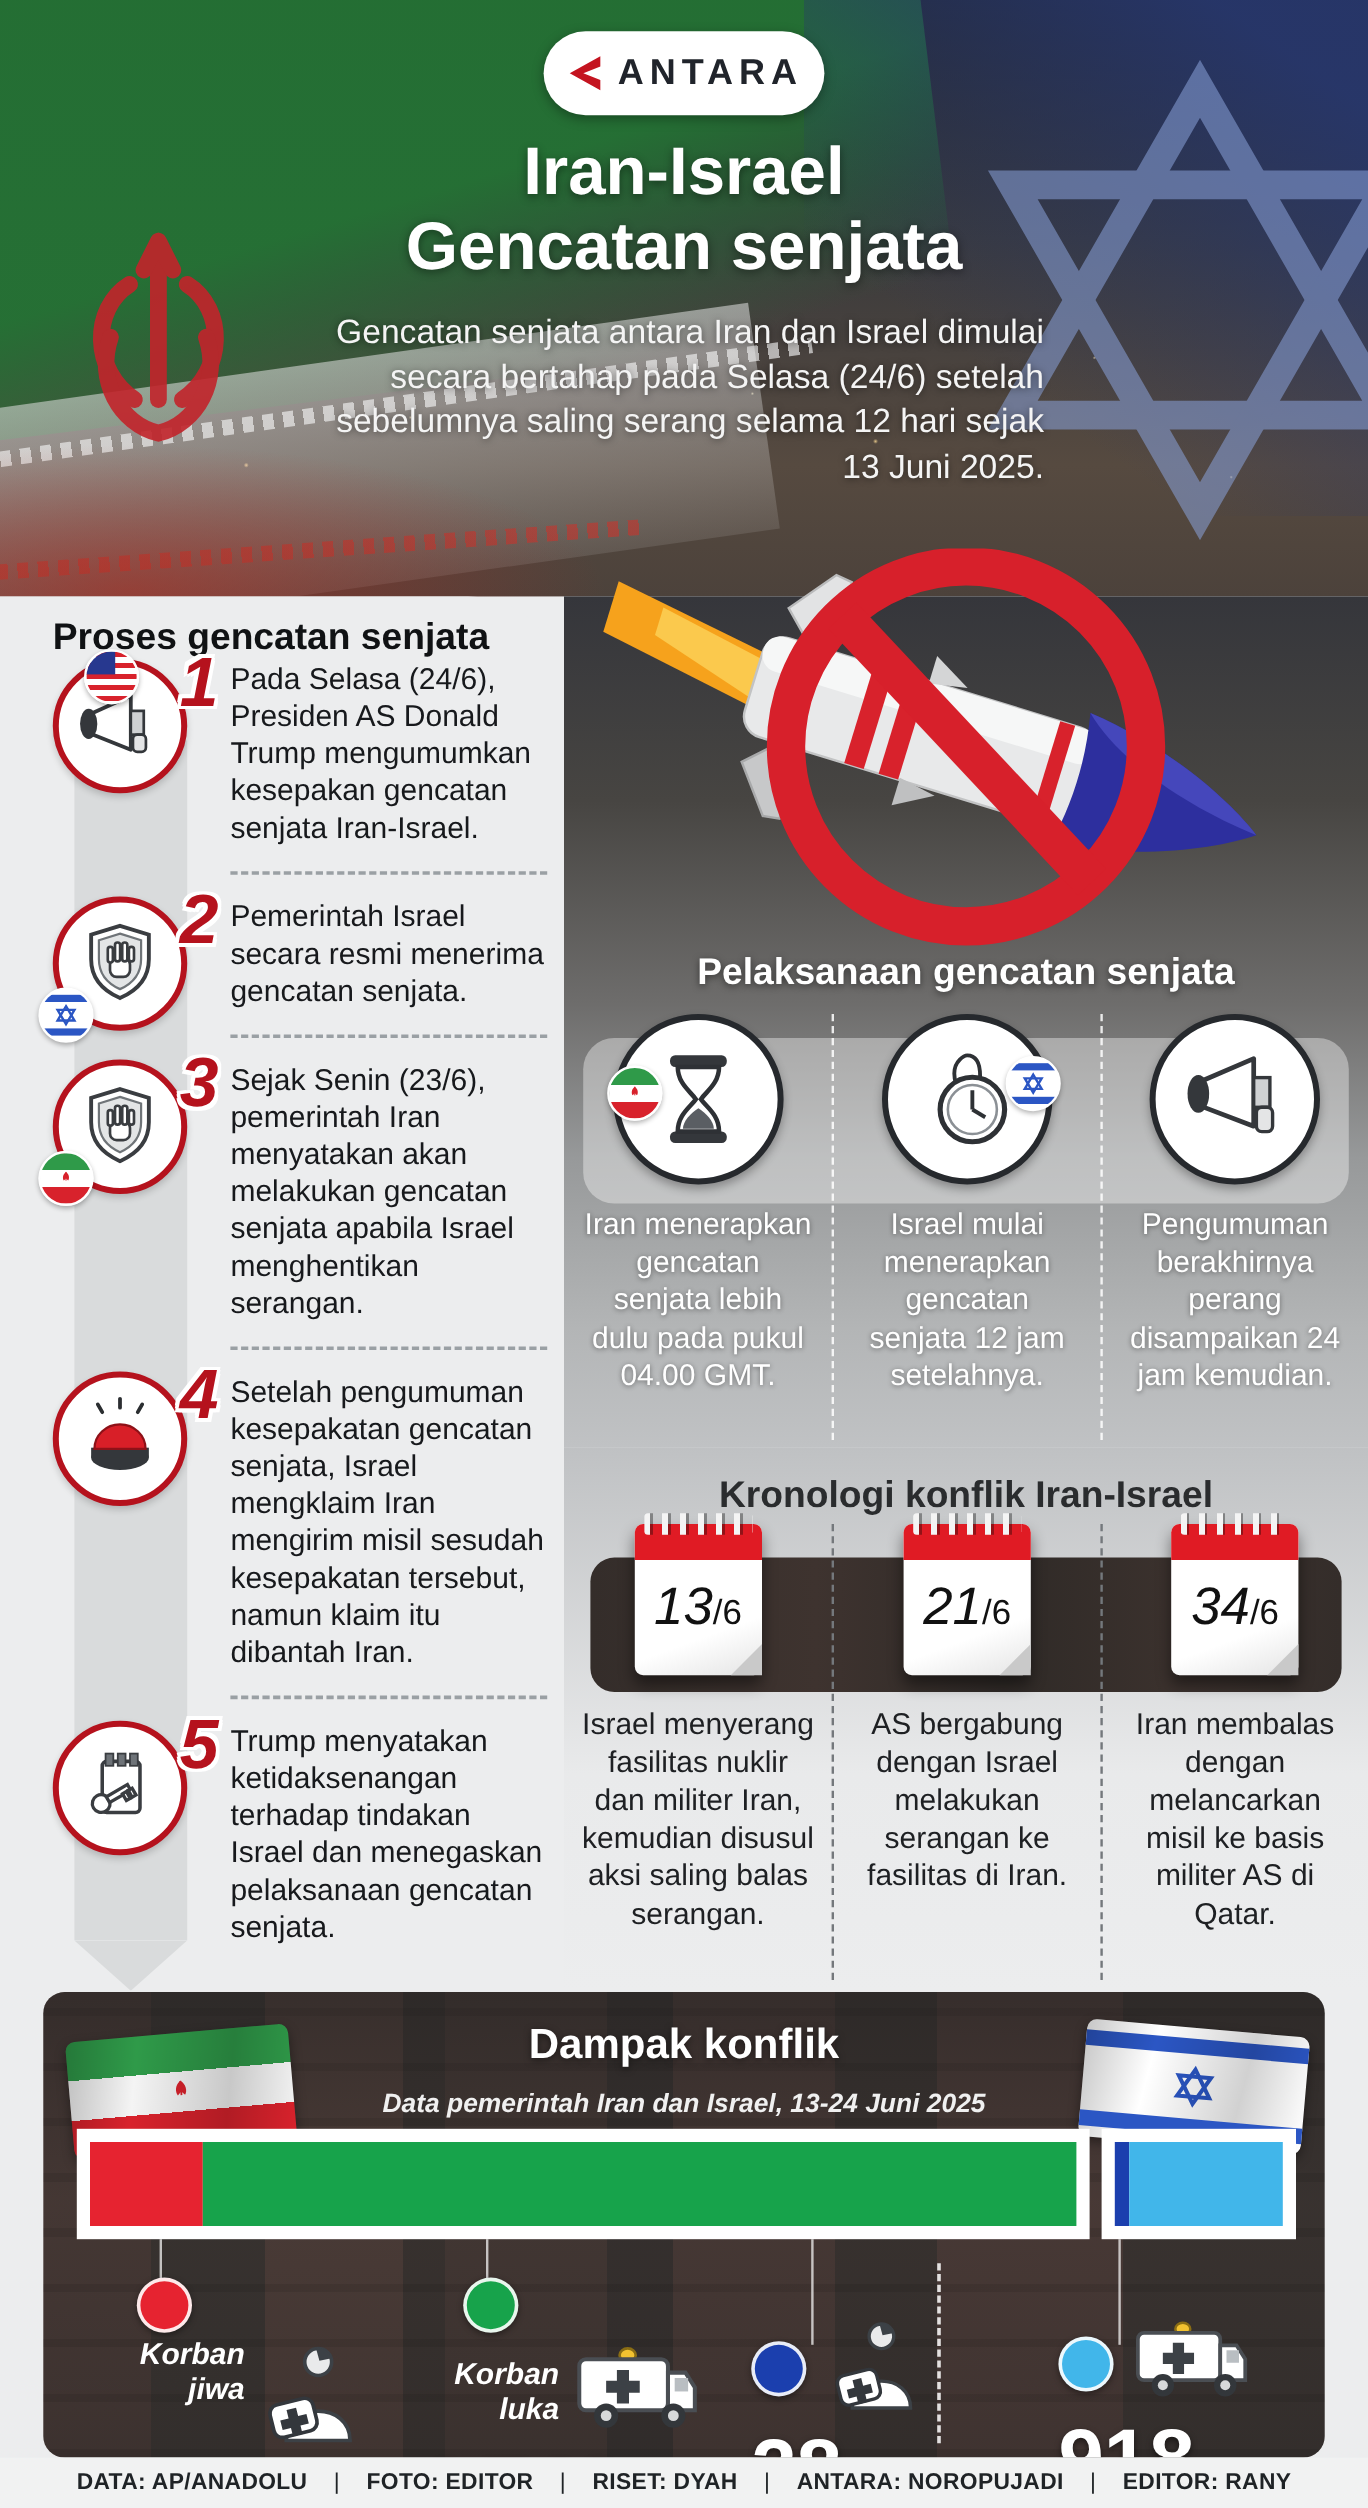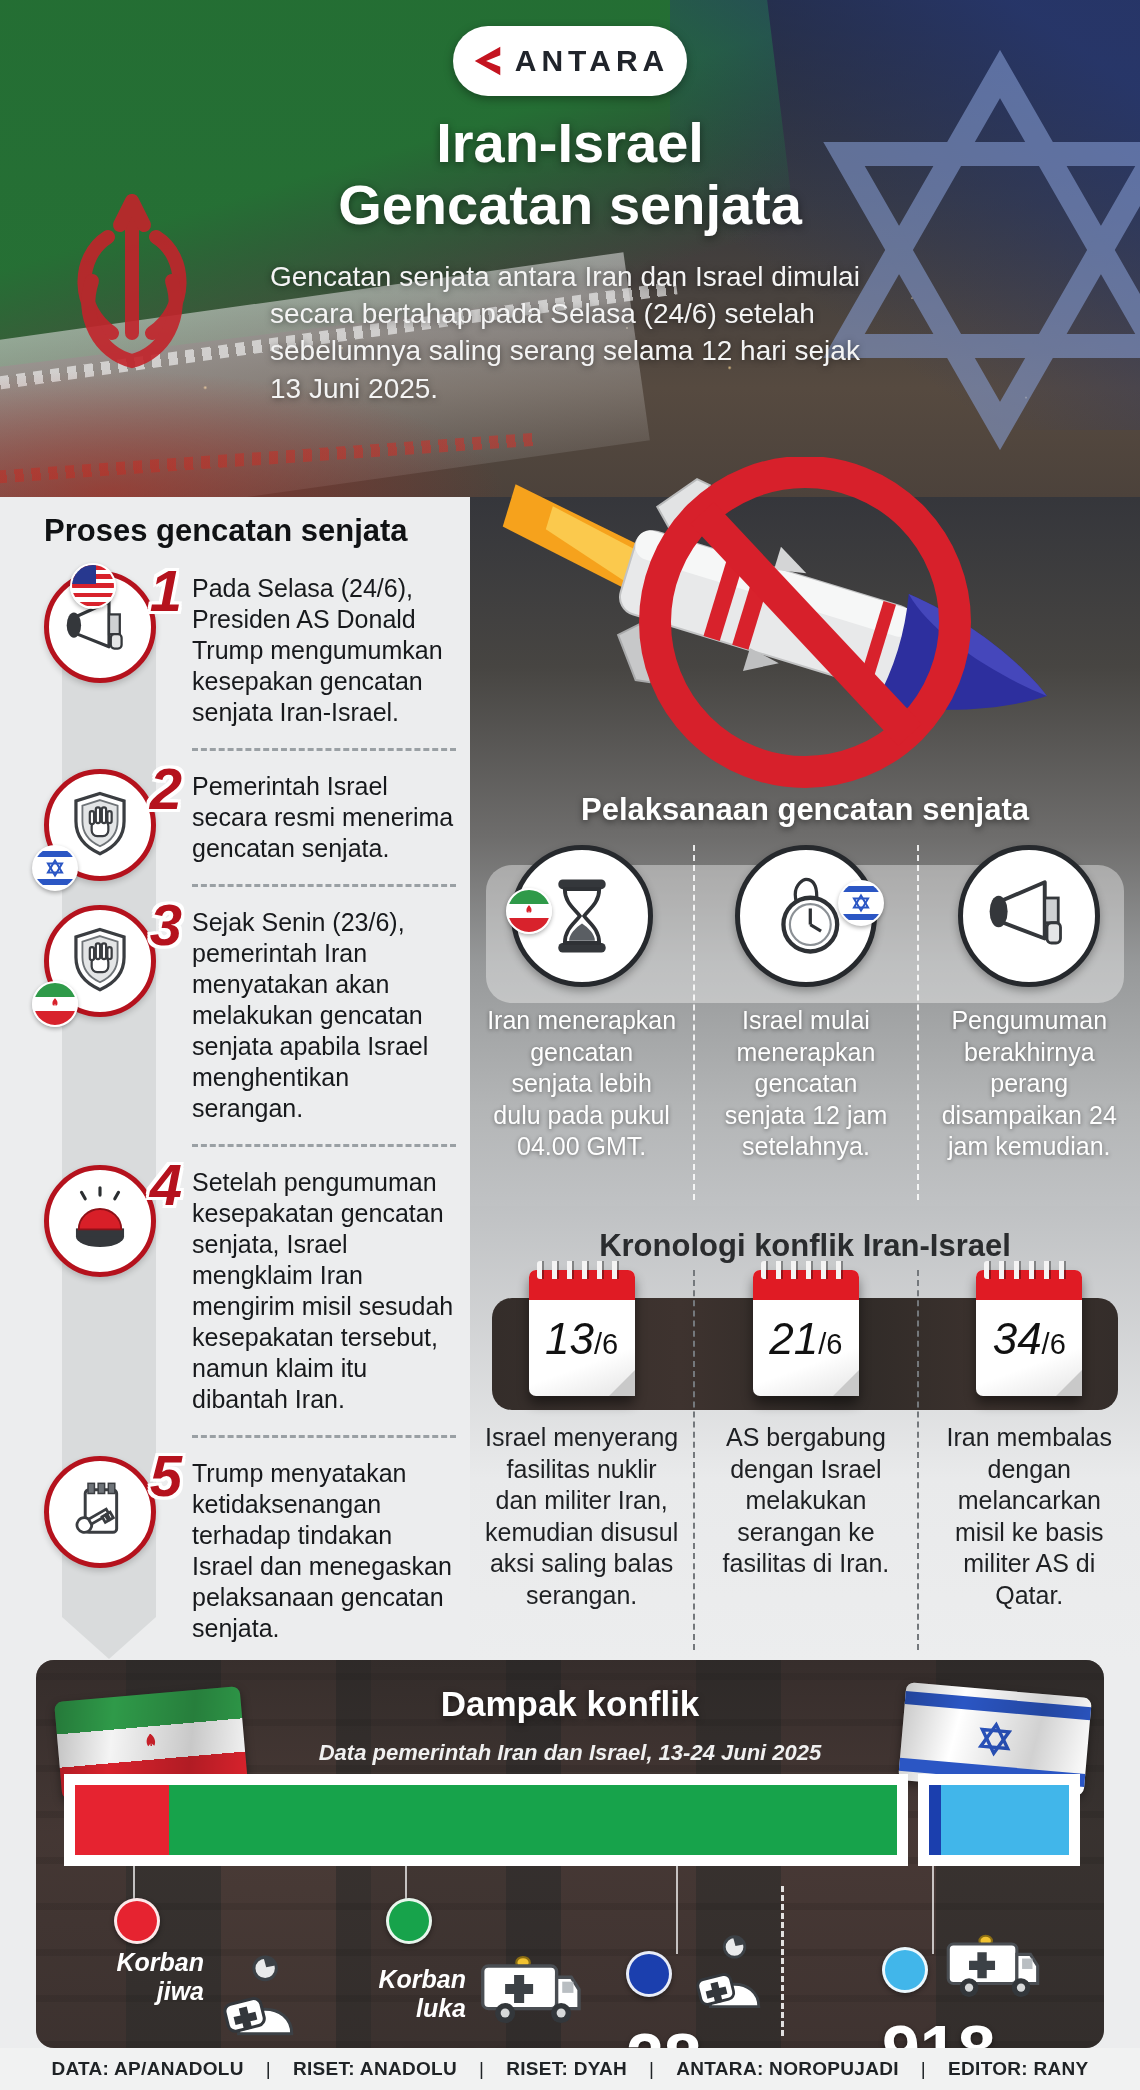--- a/index.html
+++ b/index.html
@@ -34,27 +34,27 @@
     background:linear-gradient(215deg, rgba(39,55,110,.9) 12%, rgba(39,55,110,.35) 45%, rgba(39,55,110,0) 70%); }
   .israel-star-hdr { position:absolute; right:-60px; top:50px; width:400px; height:400px; color:#8aa2da; opacity:.55; }
 
   .antara-pill { position:absolute; left:50%; top:26px; transform:translateX(-50%);
     width:234px; height:70px; background:#fff; border-radius:40px; display:flex; align-items:center;
     justify-content:center; gap:10px; box-shadow:0 3px 10px rgba(0,0,0,.35); }
   .antara-word { font-size:30px; font-weight:700; letter-spacing:5px; color:#20242b; }
 
   .main-title { position:absolute; left:0; top:112px; width:1140px; text-align:center; color:#fff;
     font-size:56px; font-weight:800; line-height:1.1; text-shadow:0 2px 8px rgba(0,0,0,.45); }
-  .intro { position:absolute; left:270px; top:258px; width:600px; text-align:left; color:#f4f4f4;
+  .intro { position:absolute; left:270px; top:258px; width:600px; text-align:right; color:#f4f4f4;
     font-size:28px; line-height:1.33; text-shadow:0 1px 6px rgba(0,0,0,.5); }
 
   
   .left-panel { position:absolute; left:0; top:497px; width:470px; height:1163px; background:#ecedee;
     border-top-right-radius:80px; padding:16px 14px 0 44px; z-index:3; }
-  .proses-title { font-size:31px; font-weight:800; color:#101214; margin-bottom:22px; }
+  .proses-title { font-size:31px; font-weight:800; color:#101214; }
   .ribbon { position:absolute; left:62px; top:120px; width:94px; height:1000px; background:#d9dbdc; z-index:0; }
   .ribbon::after { content:""; position:absolute; left:0; bottom:-42px; width:94px; height:42px;
     background:#d9dbdc; clip-path:polygon(0 0, 100% 0, 50% 100%); }
   .p-item { position:relative; display:flex; gap:22px; margin-bottom:10px; z-index:1; }
   .p-icon-wrap { position:relative; flex:0 0 126px; height:126px; }
   .p-circle { position:absolute; left:0; top:0; width:112px; height:112px; background:#fff; border:5px solid #b5121d;
     border-radius:50%; display:flex; align-items:center; justify-content:center; box-shadow:0 3px 6px rgba(0,0,0,.18); }
   .p-num { position:absolute; right:-12px; top:-14px; font-size:58px; font-weight:900; font-style:italic; color:#b5121d;
     text-shadow:3px 0 0 #fff,-3px 0 0 #fff,0 3px 0 #fff,0 -3px 0 #fff,3px 3px 0 #fff,-3px 3px 0 #fff,3px -3px 0 #fff,-3px -3px 0 #fff; }
   .p-text { font-size:25px; line-height:1.24; color:#17191c; padding-top:2px; }
@@ -527,21 +527,21 @@
       <div class="stat-num-row" style="margin-top:-2px;">
         <span class="stat-value">918</span>
         <span class="stat-unit">orang</span>
       </div>
     </div>
   </div>
 
   <div class="footer">
     <span>DATA: AP/ANADOLU</span>
     <span class="pipe">|</span>
-    <span>RISET: ANADOLU</span>
+    <span>FOTO: EDITOR</span>
     <span class="pipe">|</span>
     <span>RISET: DYAH</span>
     <span class="pipe">|</span>
     <span>ANTARA: NOROPUJADI</span>
     <span class="pipe">|</span>
     <span>EDITOR: RANY</span>
   </div>
 
 </div>
 

